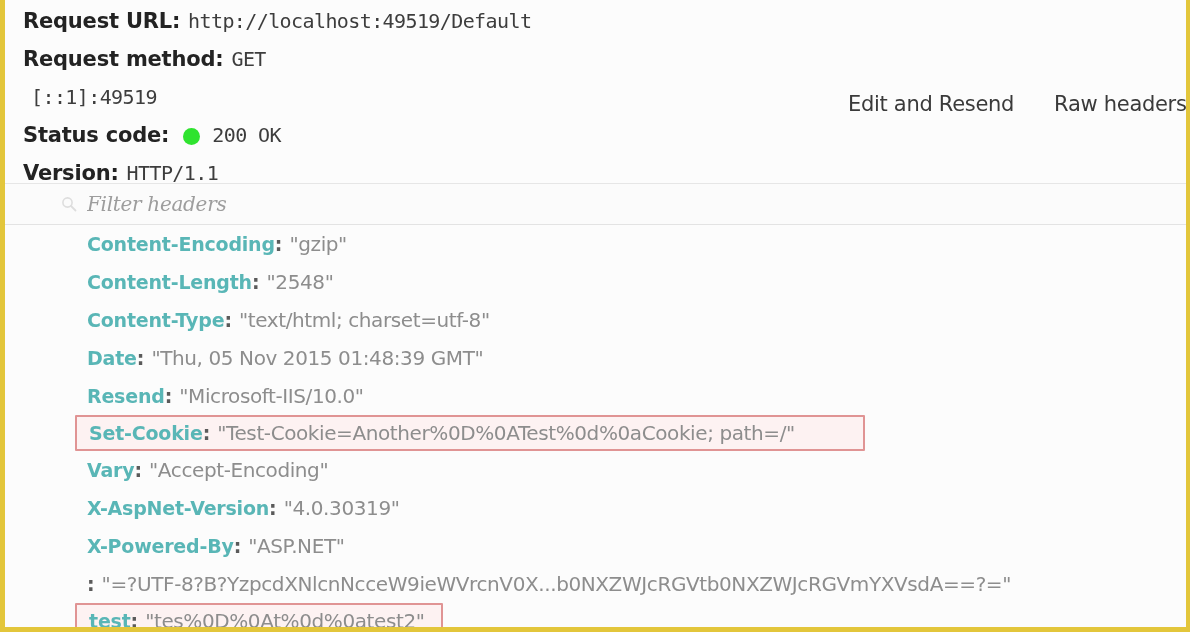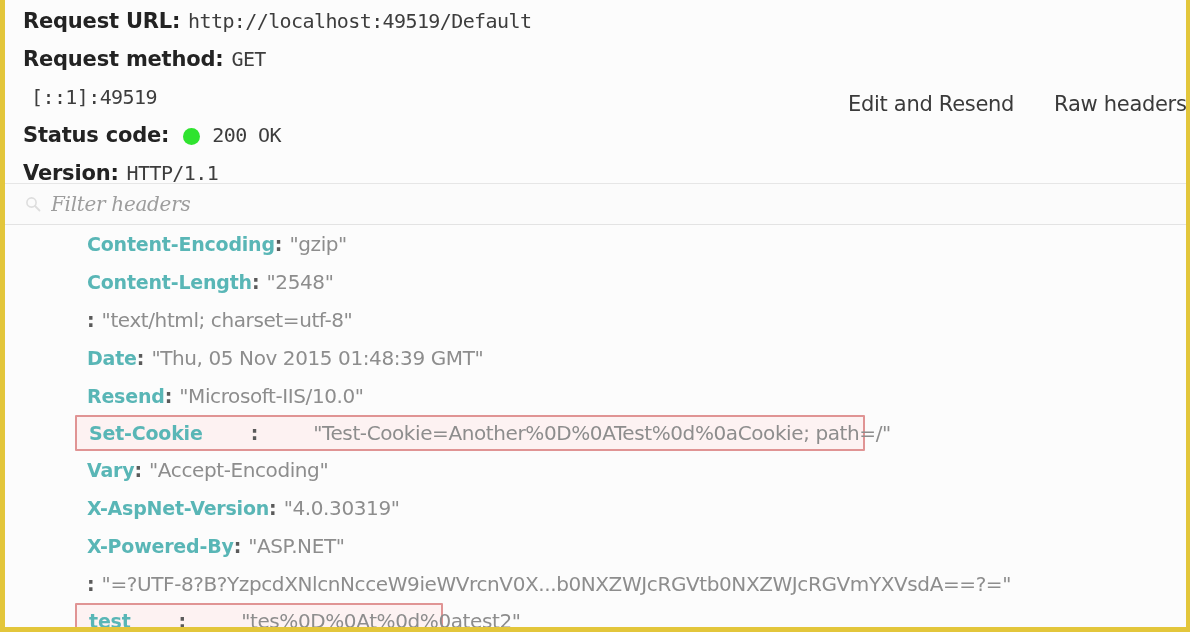--- a/index.html
+++ b/index.html
@@ -91,20 +91,21 @@
     left: 0;
     right: 0;
     top: 183px;
     height: 42px;
     background: #fbfbfb;
     border-top: 1px solid #e6e6e6;
     border-bottom: 1px solid #e3e3e3;
     display: flex;
     align-items: center;
     box-sizing: border-box;
+    padding-left: 36px;
   }
   .filter-icon {
     width: 16px;
     height: 16px;
     margin-left: 20px;
     margin-right: 10px;
     opacity: 0.22;
     flex: none;
   }
   .filter-input {
@@ -145,21 +146,20 @@
     box-sizing: border-box;
   }
   .header-row.boxed {
     margin-left: 22px;
     padding-left: 12px;
     border: 2px solid #e09494;
     background: #fdf2f2;
     height: 36px;
     border-radius: 1px;
     box-sizing: border-box;
-    gap: 48px;
   }
   .header-row.boxed.w-cookie { width: 790px; }
   .header-row.boxed.w-test   { width: 368px; }
 
   .h-name {
     font-family: "DejaVu Sans", "Liberation Sans", sans-serif;
     font-weight: bold;
     font-size: 19px;
     color: #59b6b6;
     letter-spacing: -0.2px;
@@ -233,20 +233,21 @@
       <span class="h-value">"gzip"</span>
     </div>
 
     <div class="header-row">
       <span class="h-name">Content-Length</span>
         <span class="h-colon">:</span>
       <span class="h-value">"2548"</span>
     </div>
 
     <div class="header-row">
+      <span class="h-name">Content-Type</span>
         <span class="h-colon">:</span>
       <span class="h-value">"text/html; charset=utf-8"</span>
     </div>
 
     <div class="header-row">
       <span class="h-name">Date</span>
         <span class="h-colon">:</span>
       <span class="h-value">"Thu, 05 Nov 2015 01:48:39 GMT"</span>
     </div>
 

